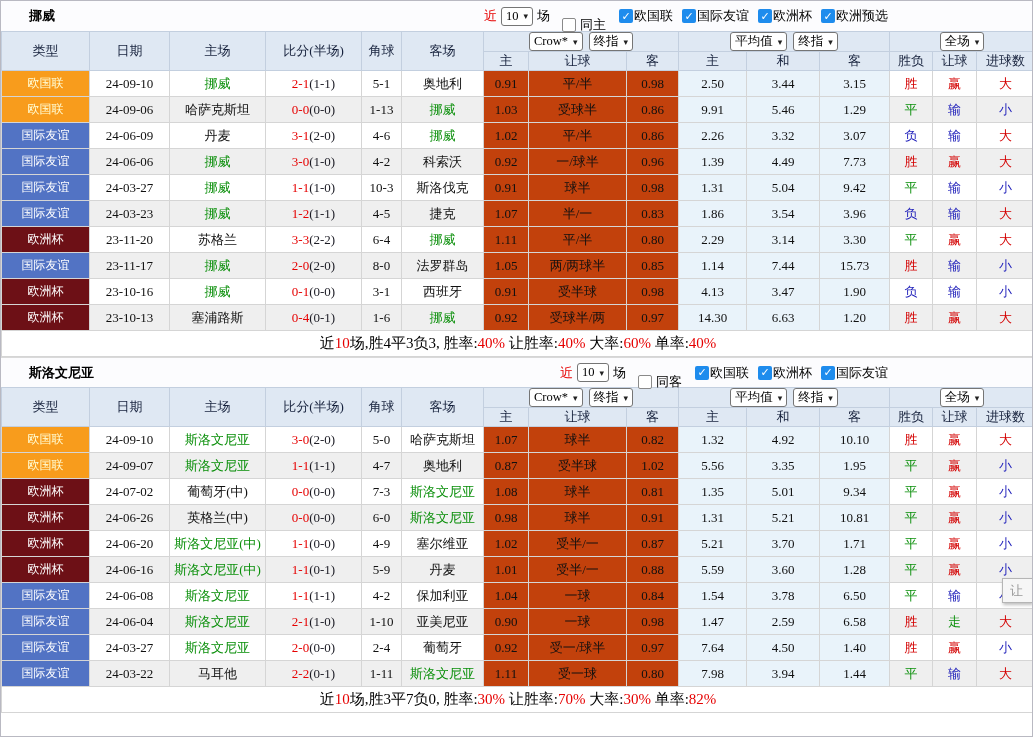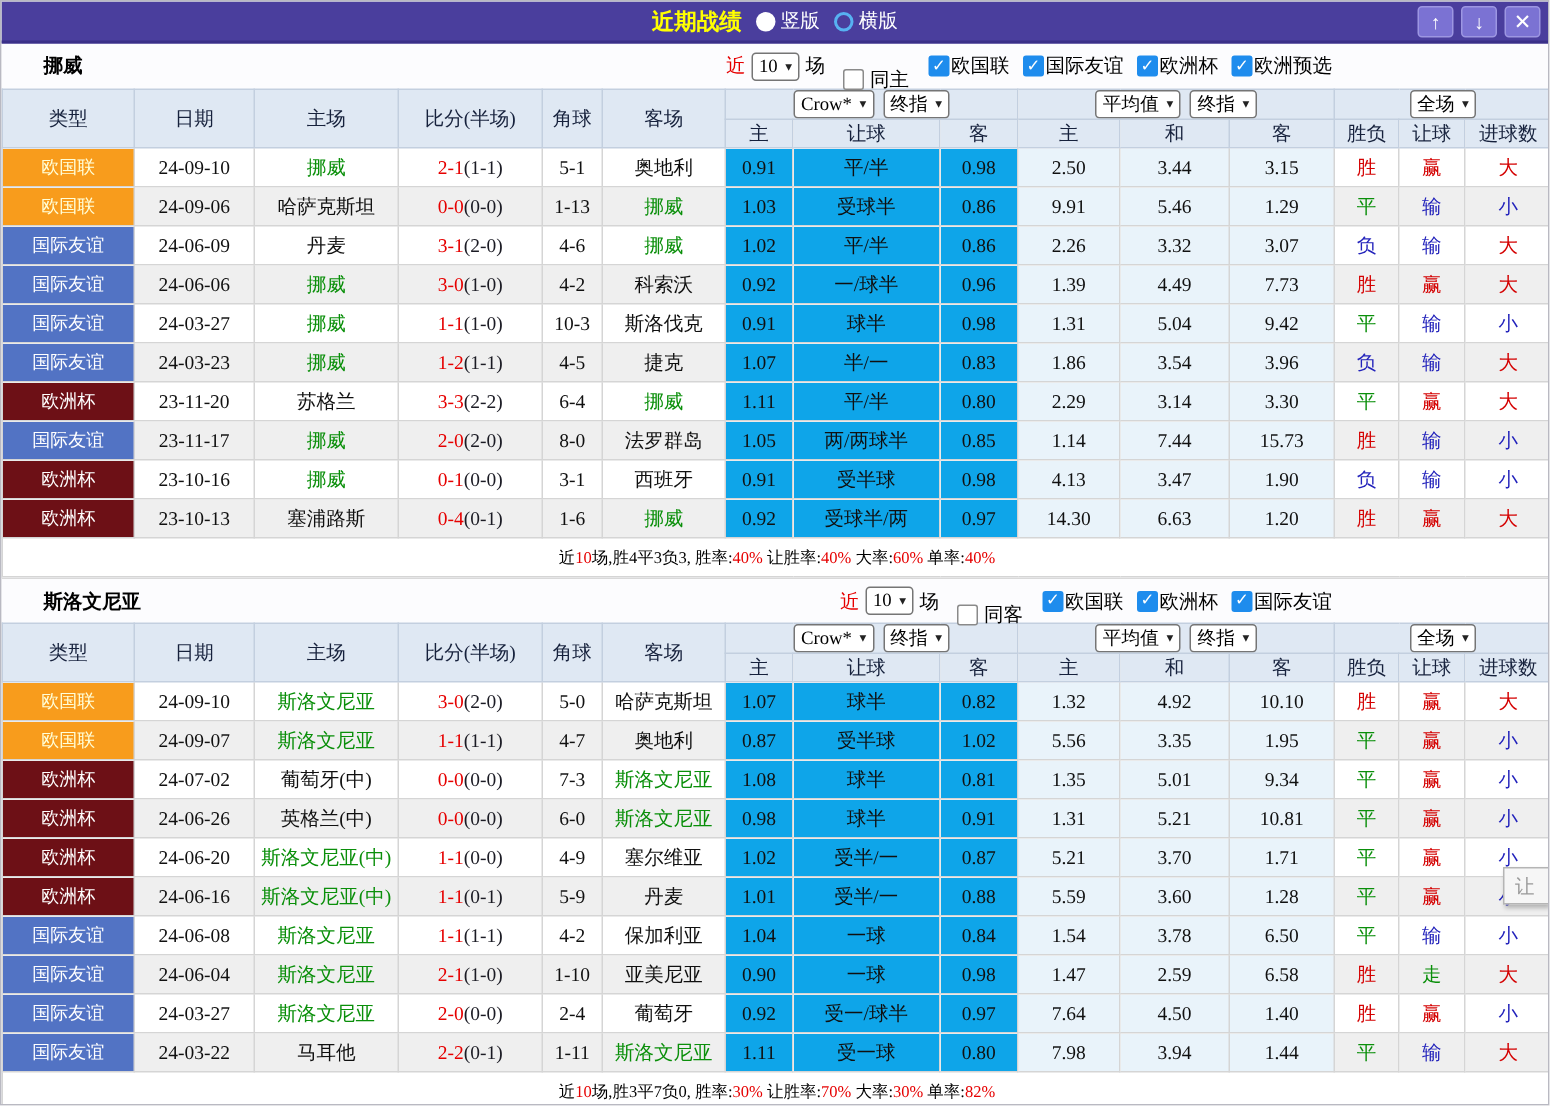--- a/index.html
+++ b/index.html
@@ -42,57 +42,39 @@
 
   
   table { border-collapse:collapse; table-layout:fixed; width:1033px; font-size:13px; }
   th, td { border:1px solid #d5d5d5; text-align:center; padding:0; overflow:hidden; white-space:nowrap; }
   thead th { background:#dfe8f3; border-color:#c3cfdf; color:#16213c; font-weight:normal; }
   tr.ghead th { height:20px; }
   tr.shead th { height:18px; font-size:13px; }
   .gsel { display:inline-flex; gap:6px; align-items:center; justify-content:center; }
   tbody td { height:26px; background:#fff; color:#101010; }
   tr.even td.pl { background:#efefef; }
-  td.cr { background:#0ea5e9; }
+  td.cr { background:#c2410c; }
   td.bl { background:#e9f3fa; }
   td.lg { font-size:12px; }
   .sc { color:#e60000;text-align:center; }
   .hf { color:#1b1b24; }
   .tm { color:#0a8f0a; }
-  td.sum { height:26px; font-size:11px; color:#000; background:#fff; }
+  td.sum { height:26px; font-size:15px; color:#000; background:#fff; }
   td.sum .r { color:#e60000; }
 
   
   .tipfrag { position:absolute; right:0; top:577px; width:30px; height:25px; background:#f6f6f6;
              border:1px solid #b5b5b5; border-right:none; box-shadow:1px 2px 3px rgba(0,0,0,.25);
              color:#9a9a9a; font-size:13px; line-height:23px; padding-left:7px; z-index:6; }
 </style>
 </head>
 <body>
 
 <div class="app">
 
-  <div class="topbar">
-    <div class="tcenter">
-      <span class="ttl">近期战绩</span>
-      <label class="rlab">
-        <span class="radio on"></span>
-        <span>竖版</span>
-      </label>
-      <label class="rlab">
-        <span class="radio off"></span>
-        <span>横版</span>
-      </label>
-    </div>
-    <div class="wbtns">
-      <div class="wbtn"><span>↑</span></div>
-      <div class="wbtn"><span>↓</span></div>
-      <div class="wbtn wclose"><span>✕</span></div>
-    </div>
-  </div>
 
   <div id="sections">
       <div class="section">
         <div class="fbar">
           <span class="team">挪威</span>
           <div class="fctrl">
             <span class="near">近</span>
             <span class="sel">
               <span>10</span>
               <span class="arrow">▾</span>

